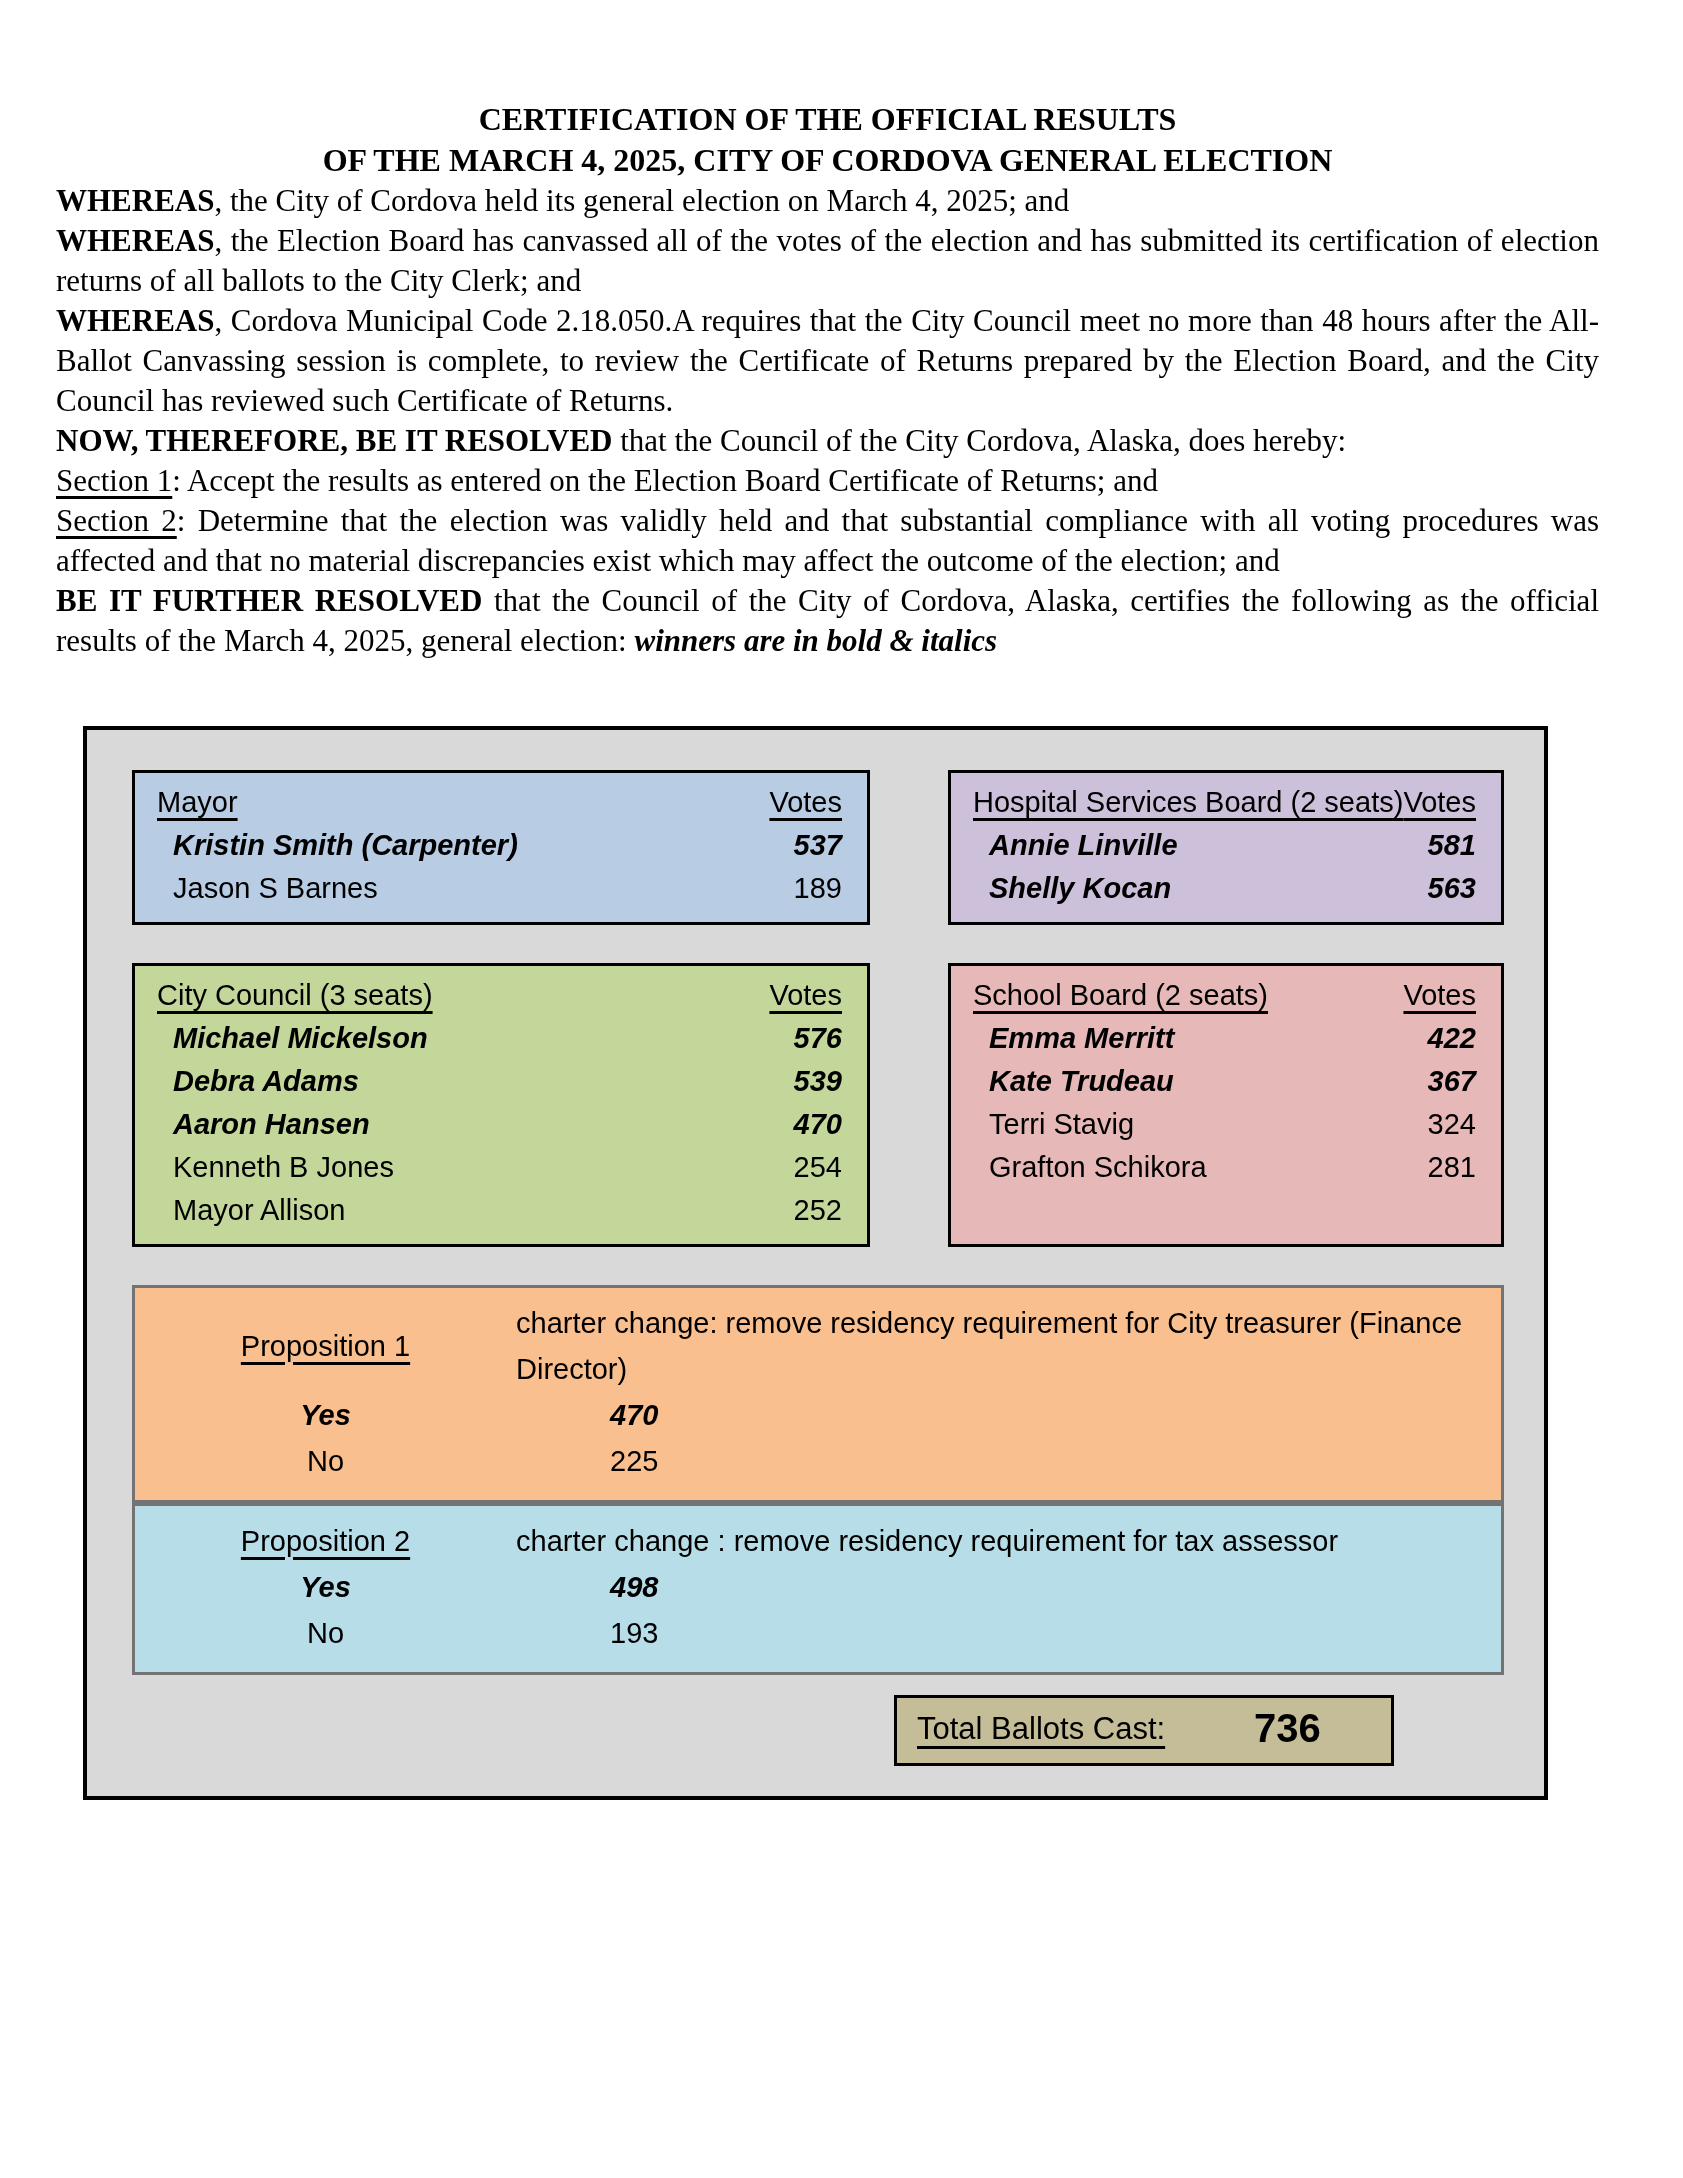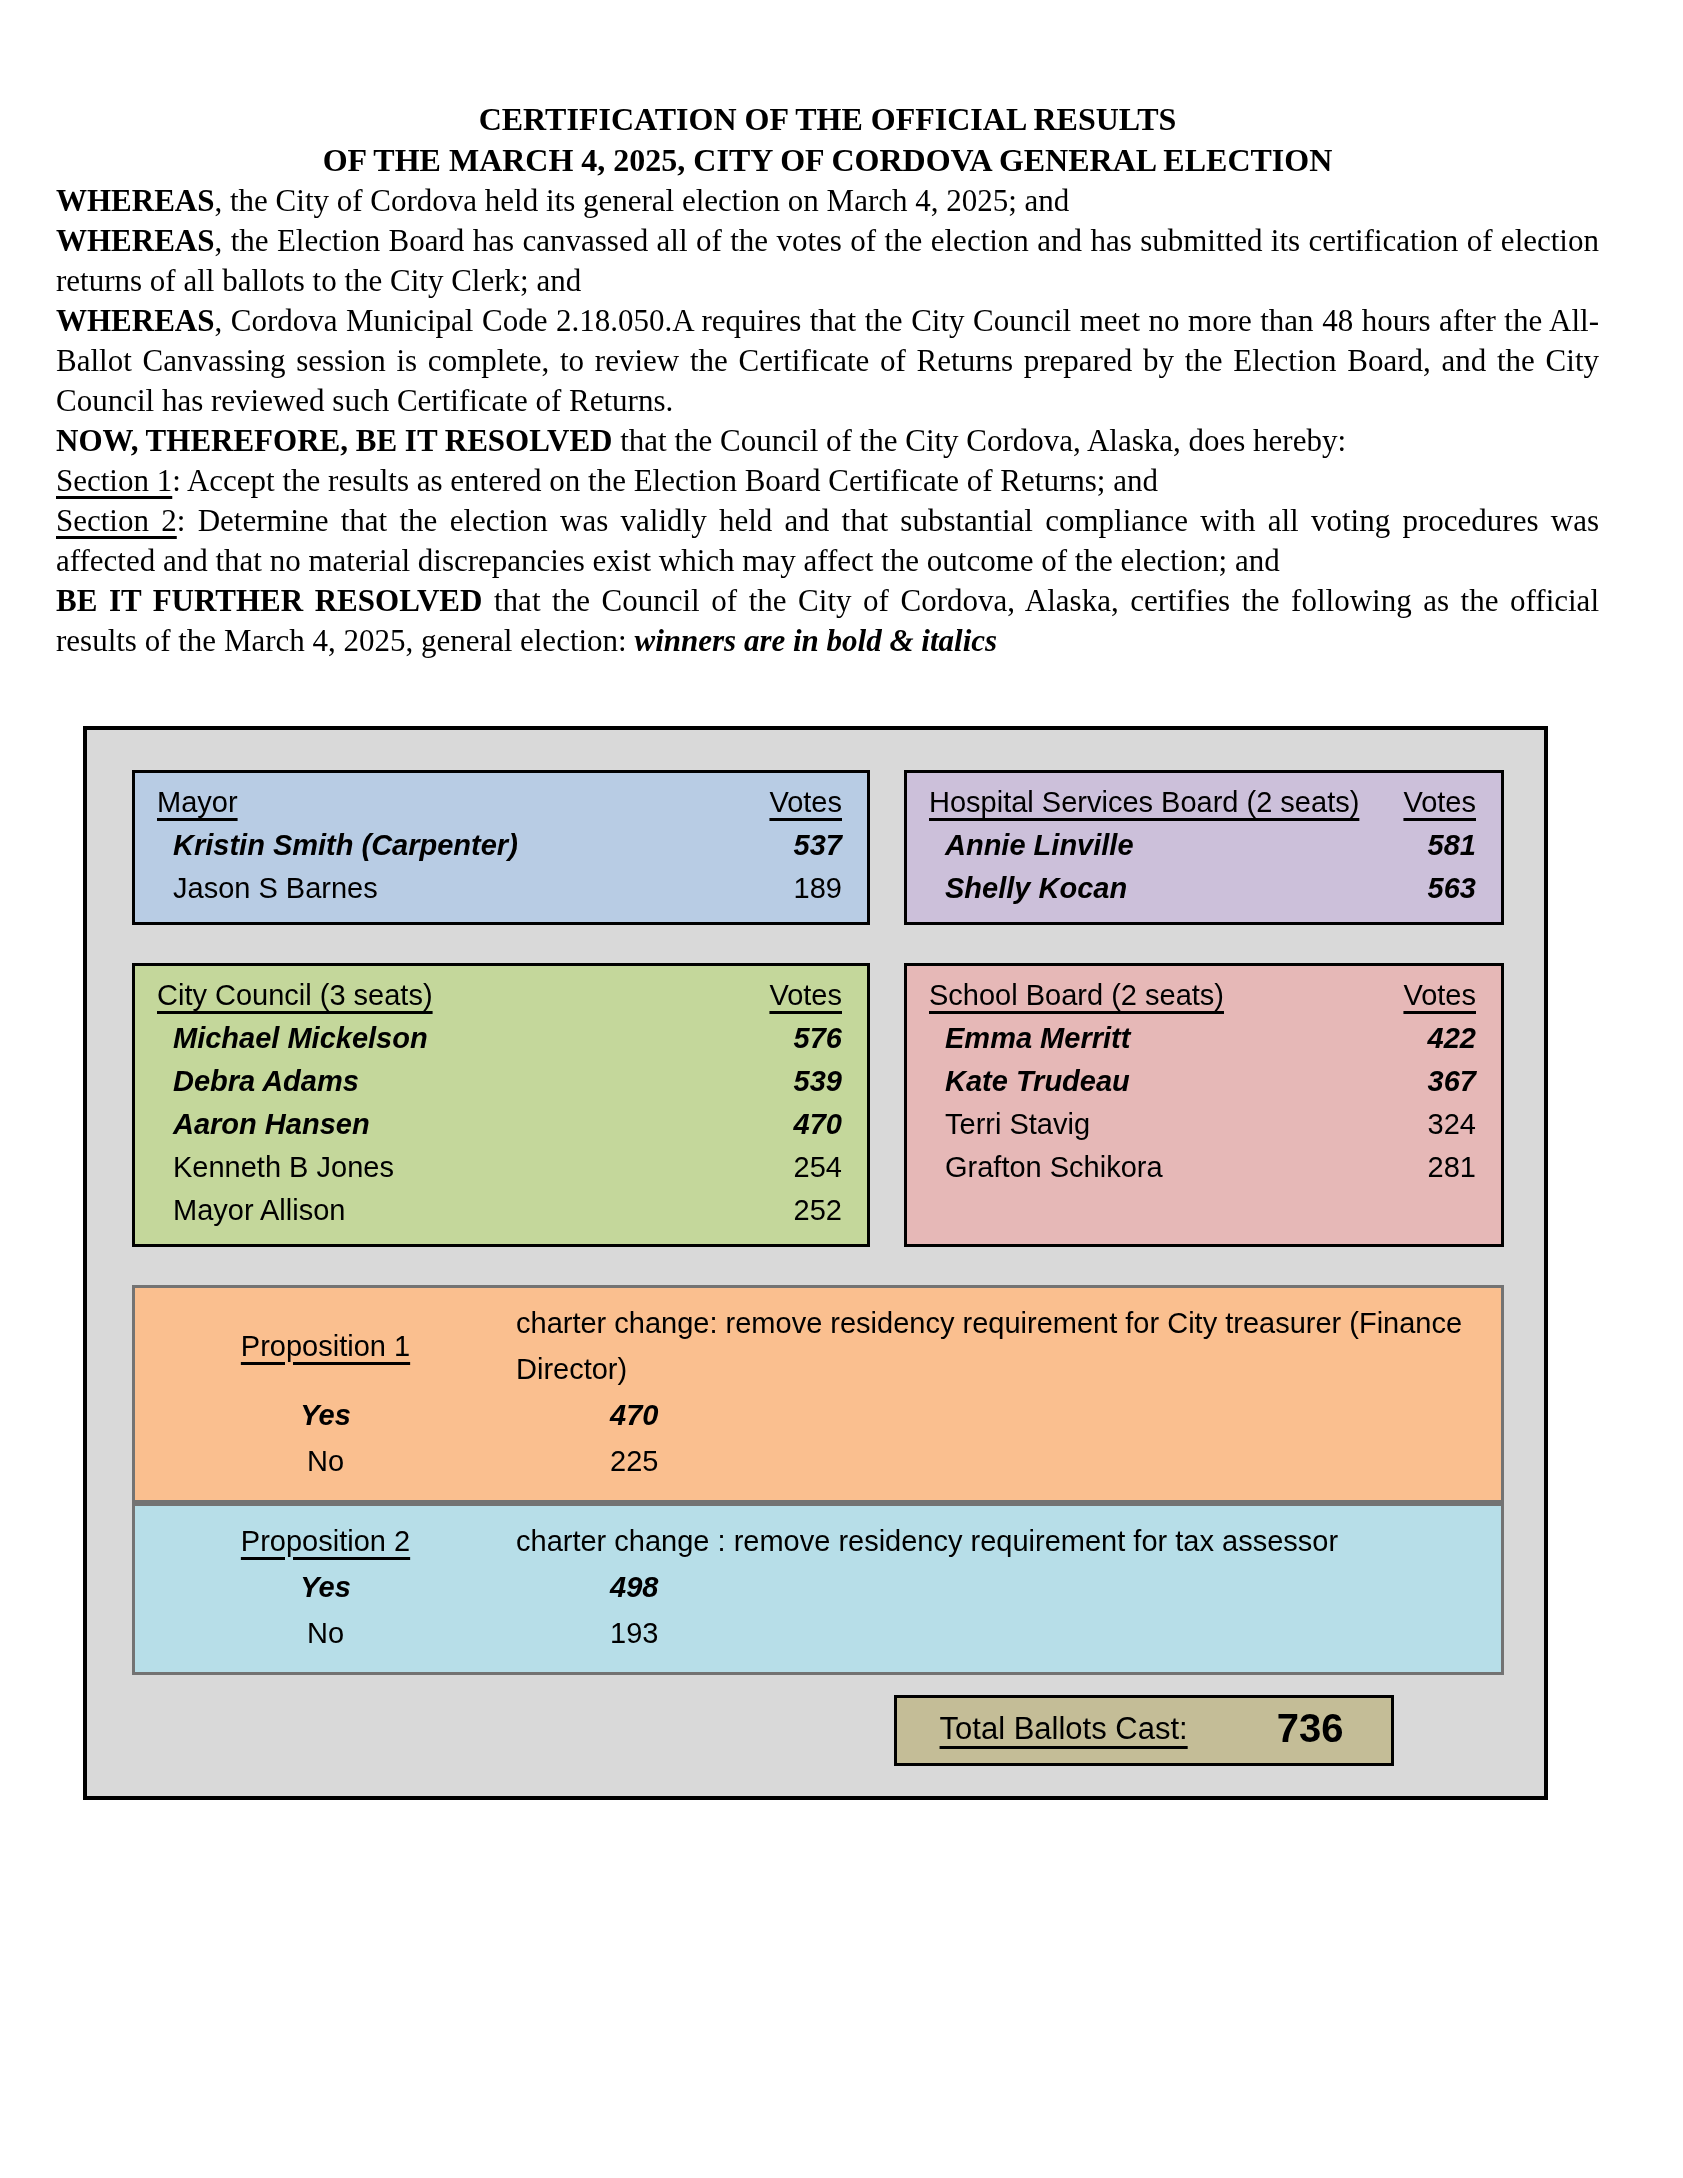--- a/index.html
+++ b/index.html
@@ -8,39 +8,39 @@
   .title{ text-align:center;font-weight:bold;font-size:32px;line-height:41px;}
   p.bodytext{margin:0;font-size:31px;line-height:40px;}
   p.j{text-align:justify;}
   .lead-b{font-weight:bold;}
   .lead-u{text-decoration:underline;text-decoration-thickness:2.5px;text-underline-offset:5px;}
   .bi{font-weight:bold;font-style:italic;}
 
   .results-wrap{margin-top:65px;margin-left:27px;width:1465px;box-sizing:border-box;
     background:#d9d9d9;border:4px solid #000;padding:40px 40px 30px 45px;
     font-family:"Liberation Sans", sans-serif;font-size:29px;}
-  .boxrow{display:flex;gap:34px;margin-bottom:38px;}
+  .boxrow{display:flex;gap:78px;margin-bottom:38px;}
   .contest{border:3px solid #000;box-sizing:border-box;padding:8px 25px 12px 22px;}
   .c-left{width:738px;}
   .c-right{flex:1;}
   .chead{display:flex;justify-content:space-between;line-height:43px;}
   .u{text-decoration:underline;text-decoration-thickness:2.5px;text-underline-offset:6px;}
   .crow{display:flex;justify-content:space-between;line-height:43px;margin-left:16px;}
   .winner .cname,.winner .cvotes,.winner .polabel,.winner .povalue{font-weight:bold;font-style:italic;}
 
   .prop{border:3px solid #737373;box-sizing:border-box;padding:12px 25px 16px 0;}
   .pgrid{display:grid;grid-template-columns:381px 1fr;}
   .phead{align-items:center;}
   .plabel-cell{text-align:center;}
   .pdesc{line-height:46px;}
   .porow{line-height:46px;}
   .povalue{padding-left:94px;}
 
   .total-box{width:500px;margin-left:762px;margin-top:20px;border:3px solid #000;box-sizing:border-box;
-    background:#c4bd97;padding:8px 25px 12px 20px;display:flex;align-items:center;justify-content:center;}
+    background:#c4bd97;padding:8px 25px 12px 20px;display:flex;align-items:center;}
   .total-label{font-size:31px;text-decoration:underline;text-decoration-thickness:2.5px;text-underline-offset:7px;}
   .total-value{font-size:40px;font-weight:bold;margin-left:89px;}
 </style>
 </head>
 <body>
 
 <div class="page">
   <div class="content">
 
     <div class="title">

